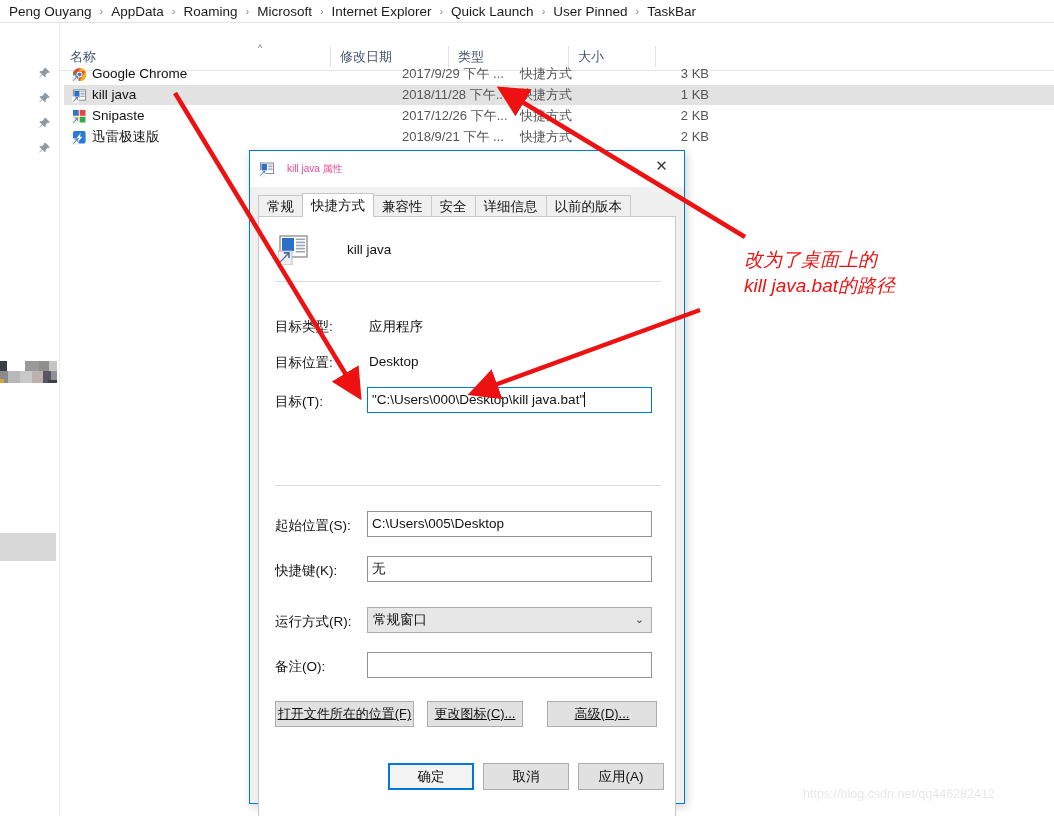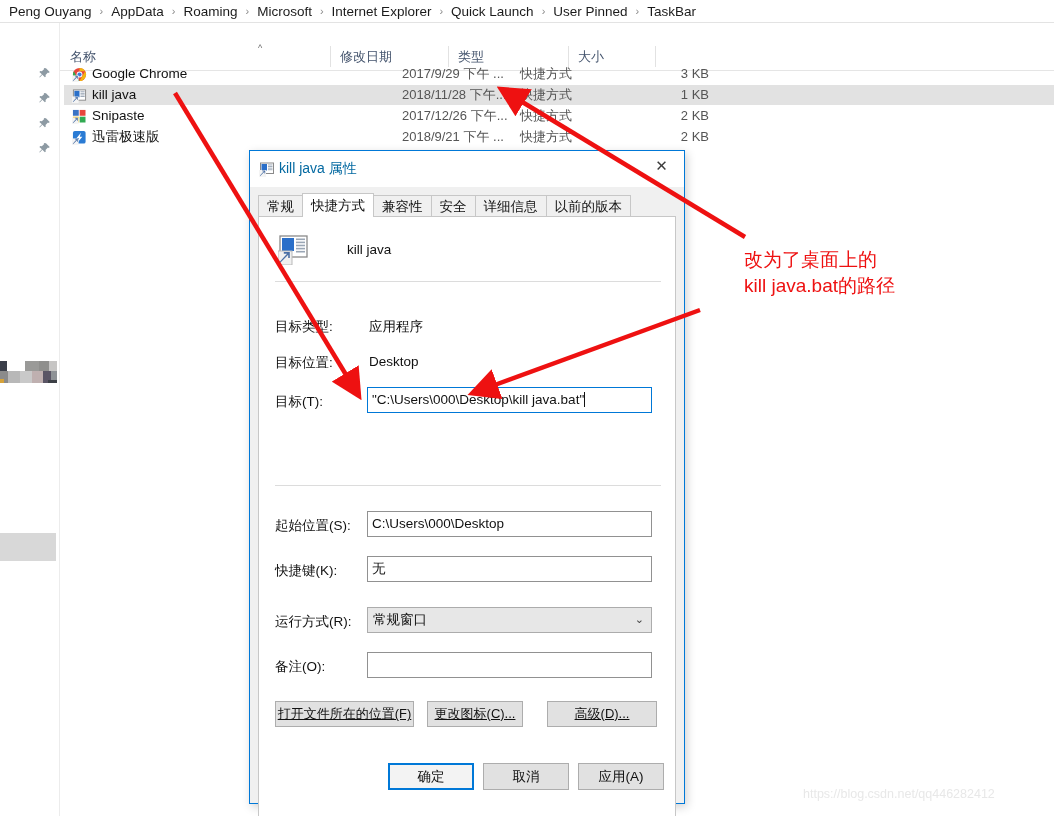--- a/index.html
+++ b/index.html
@@ -159,23 +159,23 @@
     width: 434px; height: 36px;
     background: #ffffff;
     display: flex;
     align-items: center;
   }
   #dlg-title-icon {
     margin-left: 9px;
     width: 16px; height: 16px;
   }
   #dlg-title-text {
-    margin-left: 4px;
-    font-size: 14px;
-    color: #0369a1;
+    margin-left: 12px;
+    font-size: 10px;
+    color: #ec4899;
     white-space: nowrap;
   }
   #dlg-close {
     position: absolute;
     right: 0; top: 0;
     width: 45px; height: 30px;
     display: flex;
     align-items: center;
     justify-content: center;
     font-size: 15px;
@@ -352,20 +352,21 @@
     pointer-events: none;
   }
   #anno-text {
     position: absolute;
     left: 744px; top: 247px;
     width: 250px;
     color: #ee1111;
     font-size: 19px;
     line-height: 26px;
     white-space: nowrap;
+    font-style: italic;
   }
   #watermark {
     position: absolute;
     left: 803px; top: 787px;
     font-size: 12.5px;
     color: #e8e8e8;
     white-space: nowrap;
   }
 </style>
 </head>
@@ -578,21 +579,21 @@
 
     <span class="flabel" style="top:137px">目标位置:</span>
     <span class="fvalue-static" style="top:137px">Desktop</span>
 
     <span class="flabel" style="top:176px">目标(T):</span>
     <div class="ftextbox focused" style="top:170px"><span>"C:\Users\000\Desktop\kill java.bat"</span><span class="caret"></span></div>
 
     <div id="mid-rule"></div>
 
     <span class="flabel" style="top:300px">起始位置(S):</span>
-    <div class="ftextbox" style="top:294px"><span>C:\Users\000\Desktop</span></div>
+    <div class="ftextbox" style="top:294px"><span>C:\Users\005\Desktop</span></div>
 
     <span class="flabel" style="top:345px">快捷键(K):</span>
     <div class="ftextbox" style="top:339px"><span>无</span></div>
 
     <span class="flabel" style="top:396px">运行方式(R):</span>
     <div id="runmode"><span>常规窗口</span><span id="runmode-caret">⌄</span></div>
 
     <span class="flabel" style="top:441px">备注(O):</span>
     <div class="ftextbox" style="top:435px"><span></span></div>
 

